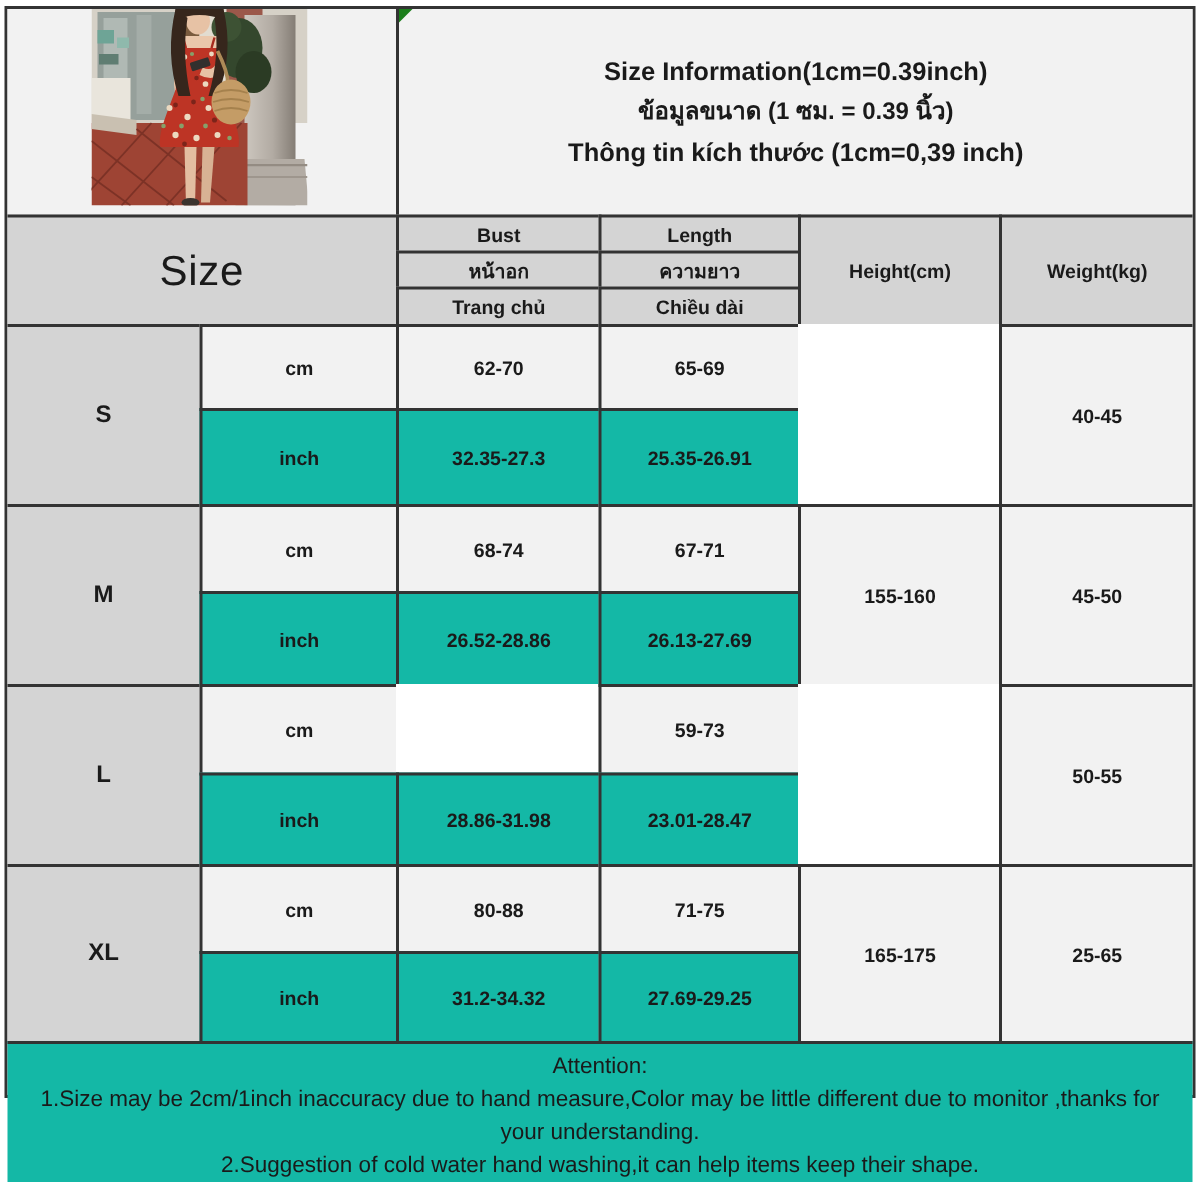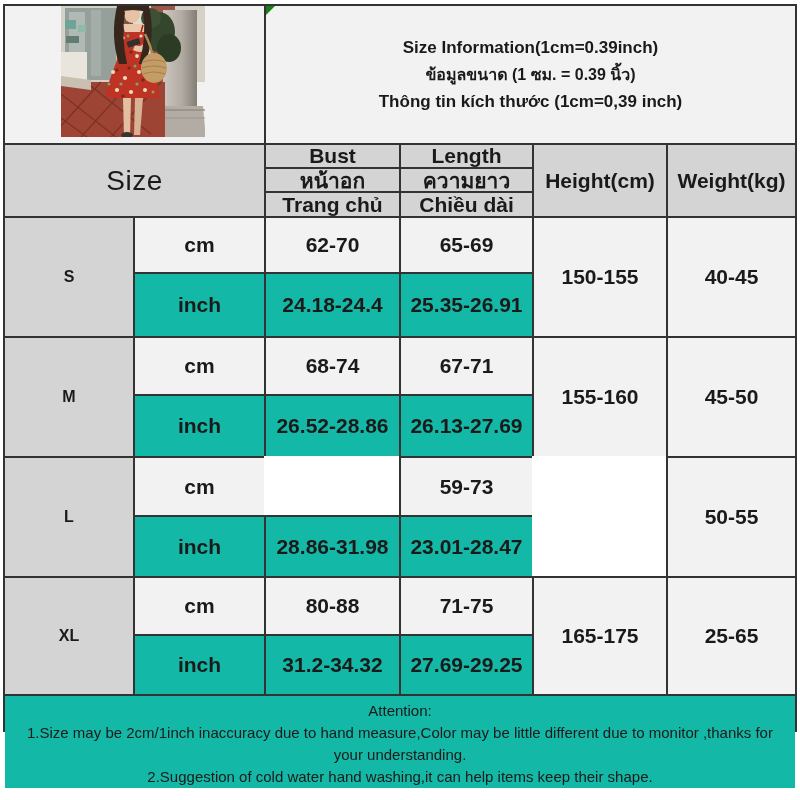--- a/index.html
+++ b/index.html
@@ -5,21 +5,21 @@
   html,body{margin:0;padding:0;background:#ffffff;width:800px;height:800px;overflow:hidden;
     font-family:"Liberation Sans","DejaVu Sans",sans-serif;color:#1a1a1a;}
   .sheet{position:absolute;left:3px;top:4px;width:794px;height:728px;box-sizing:border-box;
     border:2px solid #333;display:grid;
     grid-template-columns:128px 131px 135px 133px 134px auto;
     grid-template-rows:137px 24px 24px 25px 56px 64px 58px 62px 59px 61px 58px 60px auto;}
   .cell{box-sizing:border-box;border-top:2px solid #333;border-left:2px solid #333;
     display:flex;align-items:center;justify-content:center;text-align:center;position:relative;}
   .no-t{border-top:none}.no-l{border-left:none}
   .bg-head{background:#d4d4d4}.bg-lite{background:#f2f2f2}.bg-white{background:#14b8a6}
-  .b15{font-size:21px;font-weight:bold}
+  .b15{font-size:13px;font-weight:bold}
   .b16{font-size:16px;font-weight:bold}
   .size-big{font-size:28px;font-weight:normal;letter-spacing:.5px}
   .title-box{flex-direction:column;gap:3px}
   .title-line{font-size:17px;font-weight:bold;line-height:24px}
   .title-line.th{font-size:16px}
   .photo-cell{justify-content:flex-start;align-items:flex-start}
   .photo-wrap{position:absolute;left:56px;top:0}
   .flag{position:absolute;left:0;top:0;width:0;height:0;
     border-top:9px solid #1b7e1b;border-right:9px solid transparent;}
   .attention{flex-direction:column;justify-content:flex-start;padding:4px 10px 0 10px}
@@ -150,23 +150,22 @@
   <div class="cell bg-head b15" style="grid-area:3/4/4/5">ความยาว</div>
   <div class="cell bg-head b15" style="grid-area:4/4/5/5">Chiều dài</div>
   <div class="cell bg-head b15" style="grid-area:2/5/5/6">Height(cm)</div>
   <div class="cell bg-head b15" style="grid-area:2/6/5/7">Weight(kg)</div>
 
   <div class="cell no-l bg-head b16" style="grid-area:5/1/7/2">S</div>
   <div class="cell bg-lite b15" style="grid-area:5/2/6/3">cm</div>
   <div class="cell bg-lite b15" style="grid-area:5/3/6/4">62-70</div>
   <div class="cell bg-lite b15" style="grid-area:5/4/6/5">65-69</div>
   <div class="cell bg-white b15" style="grid-area:6/2/7/3">inch</div>
-  <div class="cell bg-white b15" style="grid-area:6/3/7/4">24.18-24.4</div>
+  <div class="cell bg-white b15" style="grid-area:6/3/7/4">32.35-27.3</div>
   <div class="cell bg-white b15" style="grid-area:6/4/7/5">25.35-26.91</div>
-  <div class="cell bg-lite b15" style="grid-area:5/5/7/6">150-155</div>
   <div class="cell bg-lite b15" style="grid-area:5/6/7/7">40-45</div>
 
   <div class="cell no-l bg-head b16" style="grid-area:7/1/9/2">M</div>
   <div class="cell bg-lite b15" style="grid-area:7/2/8/3">cm</div>
   <div class="cell bg-lite b15" style="grid-area:7/3/8/4">68-74</div>
   <div class="cell bg-lite b15" style="grid-area:7/4/8/5">67-71</div>
   <div class="cell bg-white b15" style="grid-area:8/2/9/3">inch</div>
   <div class="cell bg-white b15" style="grid-area:8/3/9/4">26.52-28.86</div>
   <div class="cell bg-white b15" style="grid-area:8/4/9/5">26.13-27.69</div>
   <div class="cell bg-lite b15" style="grid-area:7/5/9/6">155-160</div>

